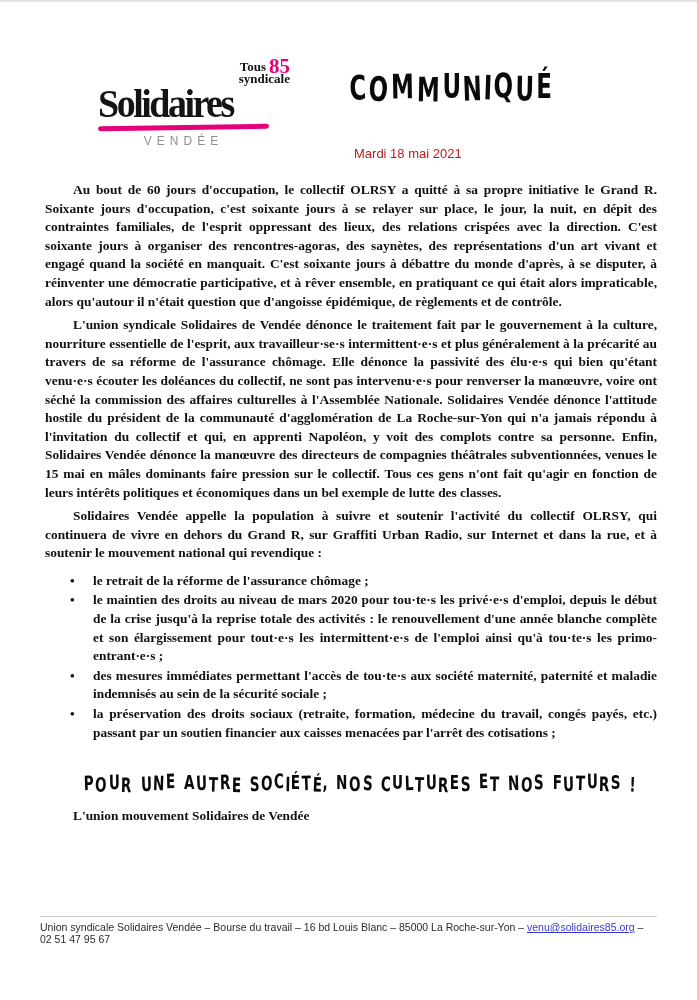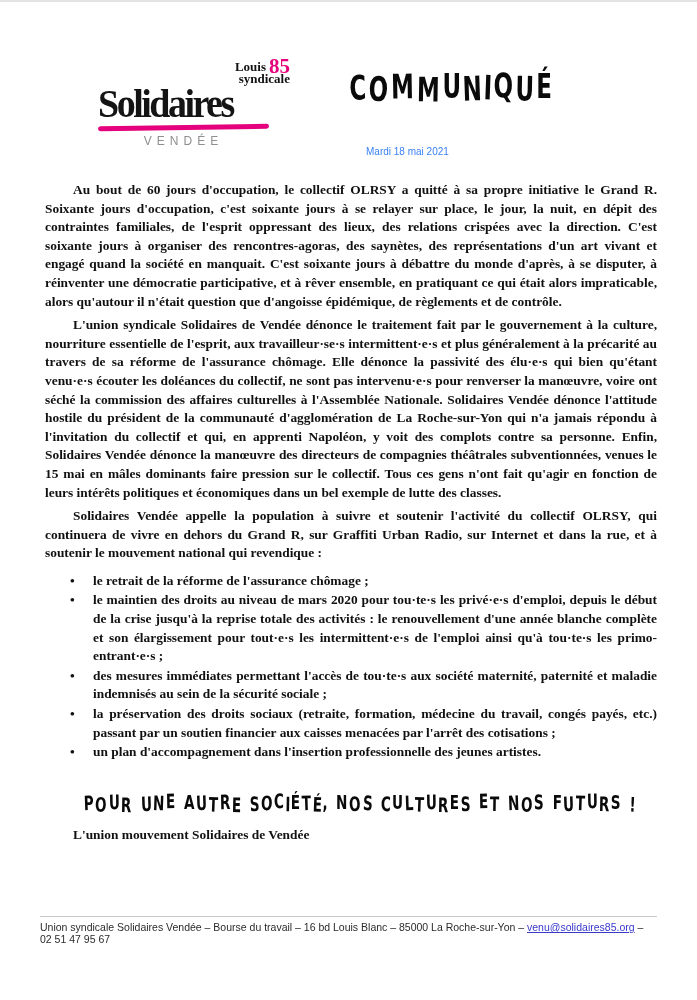--- a/index.html
+++ b/index.html
@@ -44,23 +44,23 @@
   }
 
   
   .communique {
     position: absolute; left: 348px; top: 72px;
     font-family: "DejaVu Sans", sans-serif;
     font-size: 27px; font-weight: 900; letter-spacing: -1px;
     color: #0a0a0a; white-space: nowrap;
   }
   .date-line {
-    position: absolute; left: 366px; top: 146px;
+    position: absolute; left: 354px; top: 146px;
     font-family: "Liberation Sans", sans-serif;
-    font-size: 10px; color: #3b82f6;
+    font-size: 13px; color: #b91c1c;
   }
 
   
   .content {
     position: absolute; left: 45px; top: 181px; width: 612px;
     font-size: 13.4px; line-height: 18.6px; font-weight: bold;
     text-align: justify; hyphens: auto;
   }
   .content p { margin: 0 0 5px 0; text-indent: 28px; }
   .demands { list-style: none; margin: 9px 0 12px 0; padding: 0; }
@@ -96,42 +96,41 @@
   .marker-text span { display: inline-block; }
 </style>
 </head>
 <body>
 
 <div class="page">
   <div class="top-border"></div>
 
   <div class="logo-block">
     <div class="logo-union">
-      <span class="u1">Louis</span><span class="n85">85</span>
+      <span class="u1">Tous</span><span class="n85">85</span>
       <span class="u2">syndicale</span>
     </div>
     <div class="logo-main">Solidaires</div>
     <div class="logo-underline"></div>
     <div class="logo-region">VENDÉE</div>
   </div>
 
   <div class="communique marker-text"><span style="white-space: pre; transform: translateY(0px) rotate(-2deg) scale(0.85, 1.25);">C</span><span style="white-space: pre; transform: translateY(1.5px) rotate(2deg) scale(0.85, 1.25);">O</span><span style="white-space: pre; transform: translateY(-1px) rotate(-1deg) scale(0.85, 1.25);">M</span><span style="white-space: pre; transform: translateY(2px) rotate(1deg) scale(0.85, 1.25);">M</span><span style="white-space: pre; transform: translateY(-1.5px) rotate(0deg) scale(0.85, 1.25);">U</span><span style="white-space: pre; transform: translateY(1px) rotate(-2deg) scale(0.85, 1.25);">N</span><span style="white-space: pre; transform: translateY(0px) rotate(2deg) scale(0.85, 1.25);">I</span><span style="white-space: pre; transform: translateY(-2px) rotate(-1deg) scale(0.85, 1.25);">Q</span><span style="white-space: pre; transform: translateY(1px) rotate(1deg) scale(0.85, 1.25);">U</span><span style="white-space: pre; transform: translateY(-1px) rotate(0deg) scale(0.85, 1.25);">É</span></div>
   <div class="date-line">Mardi 18 mai 2021</div>
 
   <div class="content">
     <p>Au bout de 60 jours d'occupation, le collectif OLRSY a quitté à sa propre initiative le Grand R. Soixante jours d'occupation, c'est soixante jours à se relayer sur place, le jour, la nuit, en dépit des contraintes familiales, de l'esprit oppressant des lieux, des relations crispées avec la direction. C'est soixante jours à organiser des rencontres-agoras, des saynètes, des représentations d'un art vivant et engagé quand la société en manquait. C'est soixante jours à débattre du monde d'après, à se disputer, à réinventer une démocratie participative, et à rêver ensemble, en pratiquant ce qui était alors impraticable, alors qu'autour il n'était question que d'angoisse épidémique, de règlements et de contrôle.</p>
     <p>L'union syndicale Solidaires de Vendée dénonce le traitement fait par le gouvernement à la culture, nourriture essentielle de l'esprit, aux travailleur·se·s intermittent·e·s et plus généralement à la précarité au travers de sa réforme de l'assurance chômage. Elle dénonce la passivité des élu·e·s qui bien qu'étant venu·e·s écouter les doléances du collectif, ne sont pas intervenu·e·s pour renverser la manœuvre, voire ont séché la commission des affaires culturelles à l'Assemblée Nationale. Solidaires Vendée dénonce l'attitude hostile du président de la communauté d'agglomération de La Roche-sur-Yon qui n'a jamais répondu à l'invitation du collectif et qui, en apprenti Napoléon, y voit des complots contre sa personne. Enfin, Solidaires Vendée dénonce la manœuvre des directeurs de compagnies théâtrales subventionnées, venues le 15 mai en mâles dominants faire pression sur le collectif. Tous ces gens n'ont fait qu'agir en fonction de leurs intérêts politiques et économiques dans un bel exemple de lutte des classes.</p>
     <p>Solidaires Vendée appelle la population à suivre et soutenir l'activité du collectif OLRSY, qui continuera de vivre en dehors du Grand R, sur Graffiti Urban Radio, sur Internet et dans la rue, et à soutenir le mouvement national qui revendique :</p>
 
     <ul class="demands">
       <li>le retrait de la réforme de l'assurance chômage ;</li>
       <li>le maintien des droits au niveau de mars 2020 pour tou·te·s les privé·e·s d'emploi, depuis le début de la crise jusqu'à la reprise totale des activités : le renouvellement d'une année blanche complète et son élargissement pour tout·e·s les intermittent·e·s de l'emploi ainsi qu'à tou·te·s les primo-entrant·e·s ;</li>
       <li>des mesures immédiates permettant l'accès de tou·te·s aux société maternité, paternité et maladie indemnisés au sein de la sécurité sociale ;</li>
       <li>la préservation des droits sociaux (retraite, formation, médecine du travail, congés payés, etc.) passant par un soutien financier aux caisses menacées par l'arrêt des cotisations ;</li>
-      <li>un plan d'accompagnement dans l'insertion professionnelle des jeunes artistes.</li>
     </ul>
 
     <div class="slogan marker-text"><span style="white-space: pre; transform: translateY(0px) rotate(-2deg) scale(0.85, 1.25);">P</span><span style="white-space: pre; transform: translateY(1.5px) rotate(2deg) scale(0.85, 1.25);">O</span><span style="white-space: pre; transform: translateY(-1px) rotate(-1deg) scale(0.85, 1.25);">U</span><span style="white-space: pre; transform: translateY(2px) rotate(1deg) scale(0.85, 1.25);">R</span><span style="width: 0.45em; white-space: pre; transform: translateY(-1.5px) rotate(0deg) scale(0.85, 1.25);">&nbsp;</span><span style="white-space: pre; transform: translateY(1px) rotate(-2deg) scale(0.85, 1.25);">U</span><span style="white-space: pre; transform: translateY(0px) rotate(2deg) scale(0.85, 1.25);">N</span><span style="white-space: pre; transform: translateY(-2px) rotate(-1deg) scale(0.85, 1.25);">E</span><span style="width: 0.45em; white-space: pre; transform: translateY(1px) rotate(1deg) scale(0.85, 1.25);">&nbsp;</span><span style="white-space: pre; transform: translateY(-1px) rotate(0deg) scale(0.85, 1.25);">A</span><span style="white-space: pre; transform: translateY(0px) rotate(-2deg) scale(0.85, 1.25);">U</span><span style="white-space: pre; transform: translateY(1.5px) rotate(2deg) scale(0.85, 1.25);">T</span><span style="white-space: pre; transform: translateY(-1px) rotate(-1deg) scale(0.85, 1.25);">R</span><span style="white-space: pre; transform: translateY(2px) rotate(1deg) scale(0.85, 1.25);">E</span><span style="width: 0.45em; white-space: pre; transform: translateY(-1.5px) rotate(0deg) scale(0.85, 1.25);">&nbsp;</span><span style="white-space: pre; transform: translateY(1px) rotate(-2deg) scale(0.85, 1.25);">S</span><span style="white-space: pre; transform: translateY(0px) rotate(2deg) scale(0.85, 1.25);">O</span><span style="white-space: pre; transform: translateY(-2px) rotate(-1deg) scale(0.85, 1.25);">C</span><span style="white-space: pre; transform: translateY(1px) rotate(1deg) scale(0.85, 1.25);">I</span><span style="white-space: pre; transform: translateY(-1px) rotate(0deg) scale(0.85, 1.25);">É</span><span style="white-space: pre; transform: translateY(0px) rotate(-2deg) scale(0.85, 1.25);">T</span><span style="white-space: pre; transform: translateY(1.5px) rotate(2deg) scale(0.85, 1.25);">É</span><span style="white-space: pre; transform: translateY(-1px) rotate(-1deg) scale(0.85, 1.25);">,</span><span style="width: 0.45em; white-space: pre; transform: translateY(2px) rotate(1deg) scale(0.85, 1.25);">&nbsp;</span><span style="white-space: pre; transform: translateY(-1.5px) rotate(0deg) scale(0.85, 1.25);">N</span><span style="white-space: pre; transform: translateY(1px) rotate(-2deg) scale(0.85, 1.25);">O</span><span style="white-space: pre; transform: translateY(0px) rotate(2deg) scale(0.85, 1.25);">S</span><span style="width: 0.45em; white-space: pre; transform: translateY(-2px) rotate(-1deg) scale(0.85, 1.25);">&nbsp;</span><span style="white-space: pre; transform: translateY(1px) rotate(1deg) scale(0.85, 1.25);">C</span><span style="white-space: pre; transform: translateY(-1px) rotate(0deg) scale(0.85, 1.25);">U</span><span style="white-space: pre; transform: translateY(0px) rotate(-2deg) scale(0.85, 1.25);">L</span><span style="white-space: pre; transform: translateY(1.5px) rotate(2deg) scale(0.85, 1.25);">T</span><span style="white-space: pre; transform: translateY(-1px) rotate(-1deg) scale(0.85, 1.25);">U</span><span style="white-space: pre; transform: translateY(2px) rotate(1deg) scale(0.85, 1.25);">R</span><span style="white-space: pre; transform: translateY(-1.5px) rotate(0deg) scale(0.85, 1.25);">E</span><span style="white-space: pre; transform: translateY(1px) rotate(-2deg) scale(0.85, 1.25);">S</span><span style="width: 0.45em; white-space: pre; transform: translateY(0px) rotate(2deg) scale(0.85, 1.25);">&nbsp;</span><span style="white-space: pre; transform: translateY(-2px) rotate(-1deg) scale(0.85, 1.25);">E</span><span style="white-space: pre; transform: translateY(1px) rotate(1deg) scale(0.85, 1.25);">T</span><span style="width: 0.45em; white-space: pre; transform: translateY(-1px) rotate(0deg) scale(0.85, 1.25);">&nbsp;</span><span style="white-space: pre; transform: translateY(0px) rotate(-2deg) scale(0.85, 1.25);">N</span><span style="white-space: pre; transform: translateY(1.5px) rotate(2deg) scale(0.85, 1.25);">O</span><span style="white-space: pre; transform: translateY(-1px) rotate(-1deg) scale(0.85, 1.25);">S</span><span style="width: 0.45em; white-space: pre; transform: translateY(2px) rotate(1deg) scale(0.85, 1.25);">&nbsp;</span><span style="white-space: pre; transform: translateY(-1.5px) rotate(0deg) scale(0.85, 1.25);">F</span><span style="white-space: pre; transform: translateY(1px) rotate(-2deg) scale(0.85, 1.25);">U</span><span style="white-space: pre; transform: translateY(0px) rotate(2deg) scale(0.85, 1.25);">T</span><span style="white-space: pre; transform: translateY(-2px) rotate(-1deg) scale(0.85, 1.25);">U</span><span style="white-space: pre; transform: translateY(1px) rotate(1deg) scale(0.85, 1.25);">R</span><span style="white-space: pre; transform: translateY(-1px) rotate(0deg) scale(0.85, 1.25);">S</span><span style="width: 0.45em; white-space: pre; transform: translateY(0px) rotate(-2deg) scale(0.85, 1.25);">&nbsp;</span><span style="white-space: pre; transform: translateY(1.5px) rotate(2deg) scale(0.85, 1.25);">!</span></div>
     <div class="signature">L'union mouvement Solidaires de Vendée</div>
   </div>
 
   <div class="footer">
     <span>Union syndicale Solidaires Vendée – Bourse du travail – 16 bd Louis Blanc – 85000 La Roche-sur-Yon – </span><a href="#">venu@solidaires85.org</a><span> – 02 51 47 95 67</span>
   </div>
 </div>

